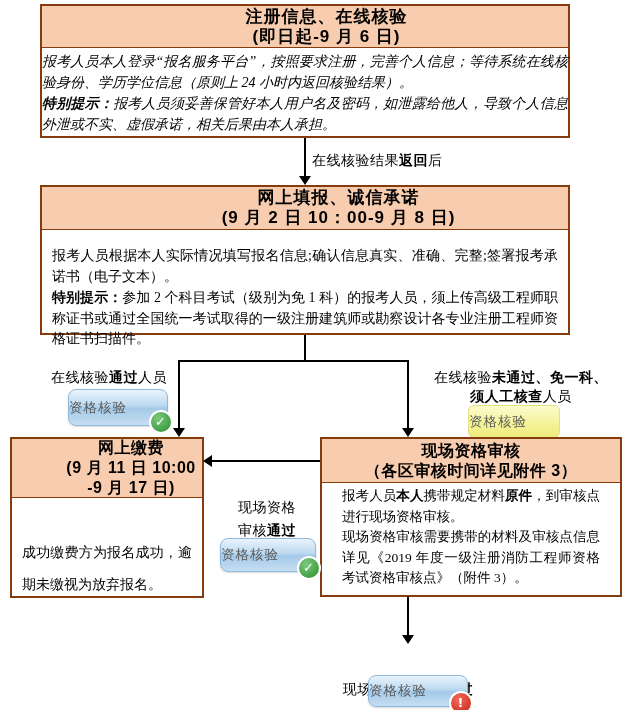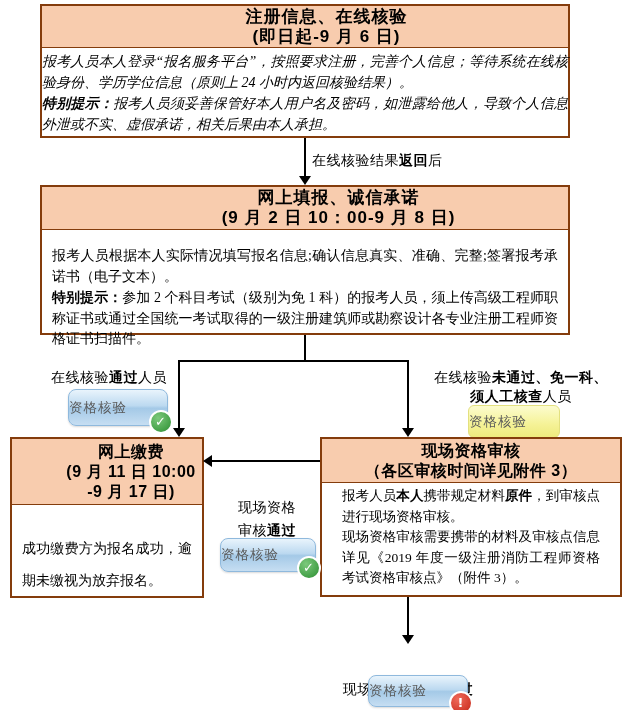--- a/index.html
+++ b/index.html
@@ -101,26 +101,26 @@
 
   <div class="clabel center" style="left:418px;top:361px;width:206px;margin-top:7px;">
     <div><span>在线核验</span><span class="b">未通过、免一科、</span></div>
     <div><span class="b">须人工核查</span><span>人员</span></div>
   </div>
   <div class="badge badge-yellow" style="left:468px;top:405px;width:92px;height:33px;">
     <span>资格核验</span>
   </div>
 
   <div class="fbox" style="left:10px;top:437px;width:194px;height:161px;">
-    <div class="hd hd-md" style="height:66px;padding-left:48px;">
+    <div class="hd hd-md" style="height:59px;padding-left:48px;">
       <div>网上缴费</div>
       <div>(9 月 11 日 10:00</div>
       <div>-9 月 17 日)</div>
     </div>
-    <div class="bd" style="padding:28px 10px 0;font-size:14px;line-height:32px;">
+    <div class="bd" style="padding:39px 10px 0;font-size:14px;line-height:32px;">
       <p class="para"><span>成功缴费方为报名成功，逾期未缴视为放弃报名。</span></p>
     </div>
   </div>
 
   <div class="fbox" style="left:320px;top:437px;width:302px;height:160px;">
     <div class="hd hd-md" style="height:44px;">
       <div>现场资格审核</div>
       <div>（各区审核时间详见附件 3）</div>
     </div>
     <div class="bd" style="padding:3px 20px;font-size:13.5px;line-height:20.5px;">

